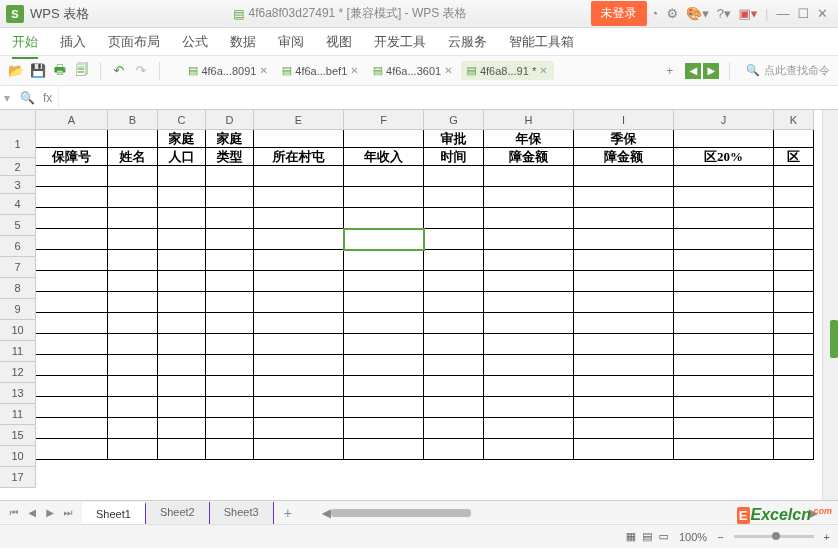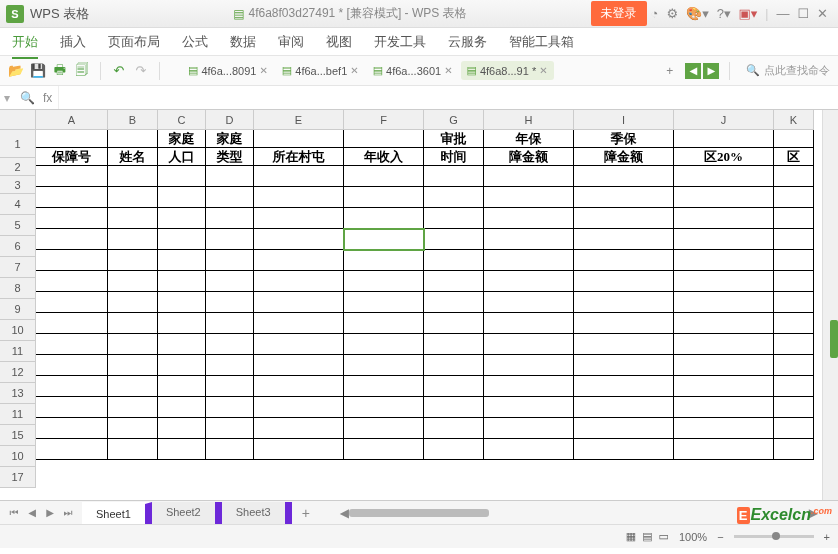--- a/index.html
+++ b/index.html
@@ -45,21 +45,21 @@
     .hdr-cell { border-right: 1.5px solid #000 !important; border-bottom: 1.5px solid #000 !important; font-weight: bold; font-family: SimSun; font-size: 13px; }
     .data-border { border-right: 1.5px solid #000 !important; border-bottom: 1.5px solid #000 !important; }
     .selected-cell { outline: 2px solid #5fa444; outline-offset: -1px; z-index: 1; position: relative; }
     .vscroll { position: absolute; right: 0; top: 0; bottom: 0; width: 16px; background: #f0f0f0; border-left: 1px solid #ddd; }
     .vscroll-thumb { position: absolute; right: 0; top: 210px; width: 8px; height: 38px; background: #5fa444; border-radius: 2px; }
 
     .sheet-bar { height: 24px; display: flex; align-items: center; border-top: 1px solid #ccc; background: #f5f5f5; }
     .sheet-nav { display: flex; padding: 0 6px; gap: 2px; }
     .sheet-nav-btn { width: 16px; height: 16px; display: flex; align-items: center; justify-content: center; color: #888; font-size: 10px; }
     .sheet-tabs { display: flex; }
-    .sheet-tab { padding: 4px 14px; font-size: 11px; color: #666; border-right: 7px solid #6d28d9; background: #ededed; }
+    .sheet-tab { padding: 4px 14px; font-size: 11px; color: #666; border-right: 1px solid #6d28d9; background: #ededed; }
     .sheet-tab.active { background: #fff; color: #333; border-top: 2px solid #fff; }
     .sheet-plus { padding: 0 10px; color: #888; font-size: 14px; }
     .hscroll { flex: 1; display: flex; align-items: center; padding: 0 20px; }
     .hscroll-track { flex: 1; height: 8px; position: relative; }
     .hscroll-thumb { position: absolute; left: 0; width: 140px; height: 8px; background: #bbb; border-radius: 3px; }
 
     .status-bar { height: 24px; display: flex; align-items: center; justify-content: flex-end; padding: 0 8px; gap: 10px; border-top: 1px solid #ddd; background: #f5f5f5; font-size: 11px; color: #666; }
     .view-icons { display: flex; gap: 6px; }
     .zoom-slider { width: 80px; height: 3px; background: #ccc; position: relative; }
     .zoom-slider::after { content: ''; position: absolute; left: 38px; top: -3px; width: 8px; height: 8px; background: #888; border-radius: 50%; }

